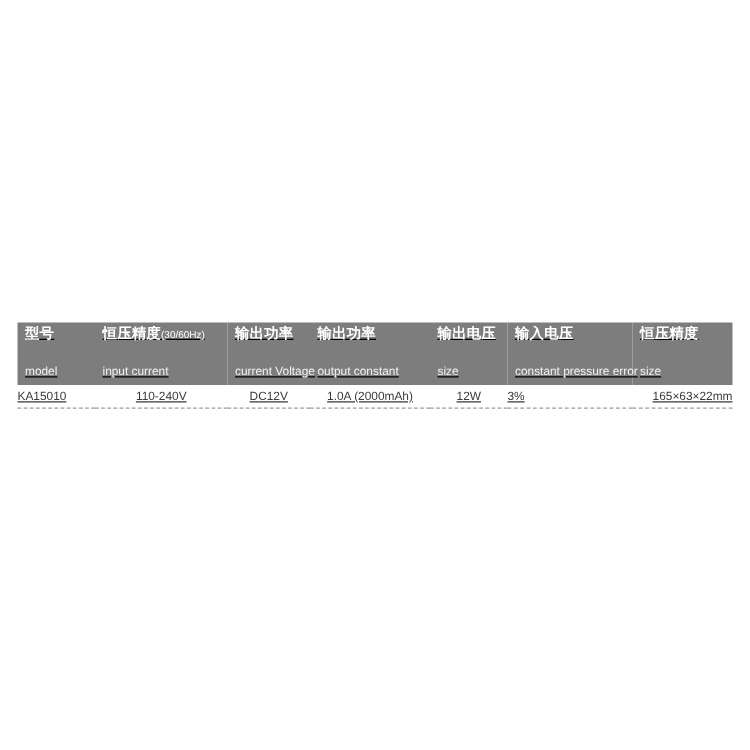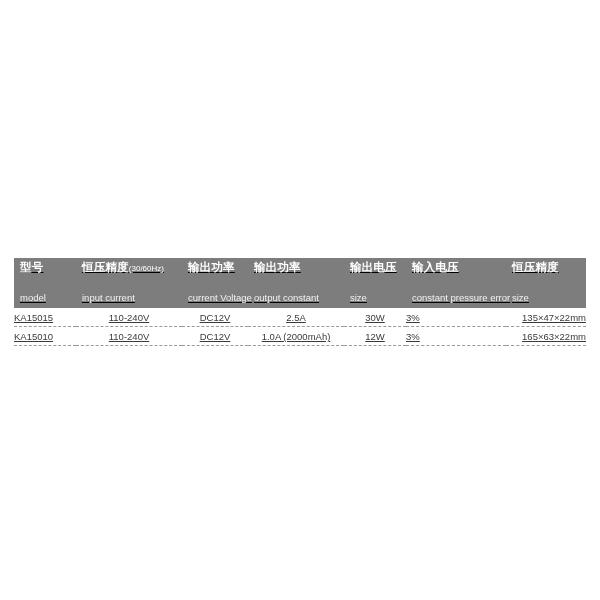--- a/index.html
+++ b/index.html
@@ -148,29 +148,20 @@
           </div>
         </td>
         <td>
           <div class="hcell">
             <div class="h-cn"><span>恒压精度</span></div>
             <div class="h-en">size</div>
           </div>
         </td>
       </tr>
 
-      <tr class="body-row">
-        <td class="c-model">KA15015</td>
-        <td class="c-center">110-240V</td>
-        <td class="c-center">DC12V</td>
-        <td class="c-center">2.5A</td>
-        <td class="c-center">30W</td>
-        <td class="c-left6">3%</td>
-        <td class="c-size">135×47×22mm</td>
-      </tr>
 
 
       <tr class="body-row">
         <td class="c-model">KA15010</td>
         <td class="c-center">110-240V</td>
         <td class="c-center">DC12V</td>
         <td class="c-center">1.0A (2000mAh)</td>
         <td class="c-center">12W</td>
         <td class="c-left6">3%</td>
         <td class="c-size">165×63×22mm</td>

